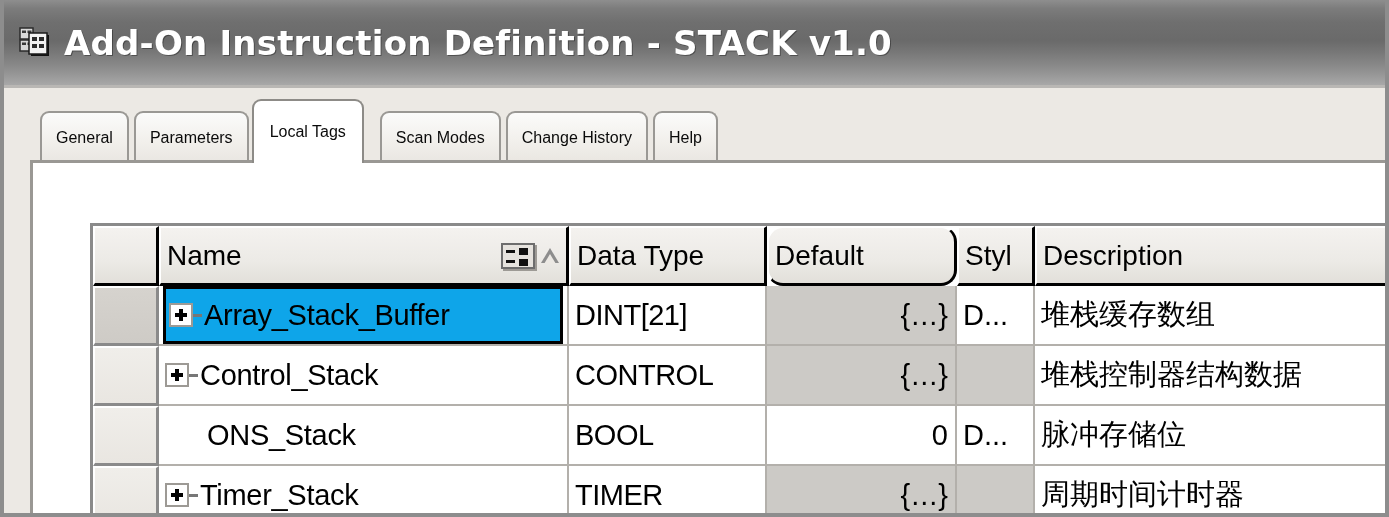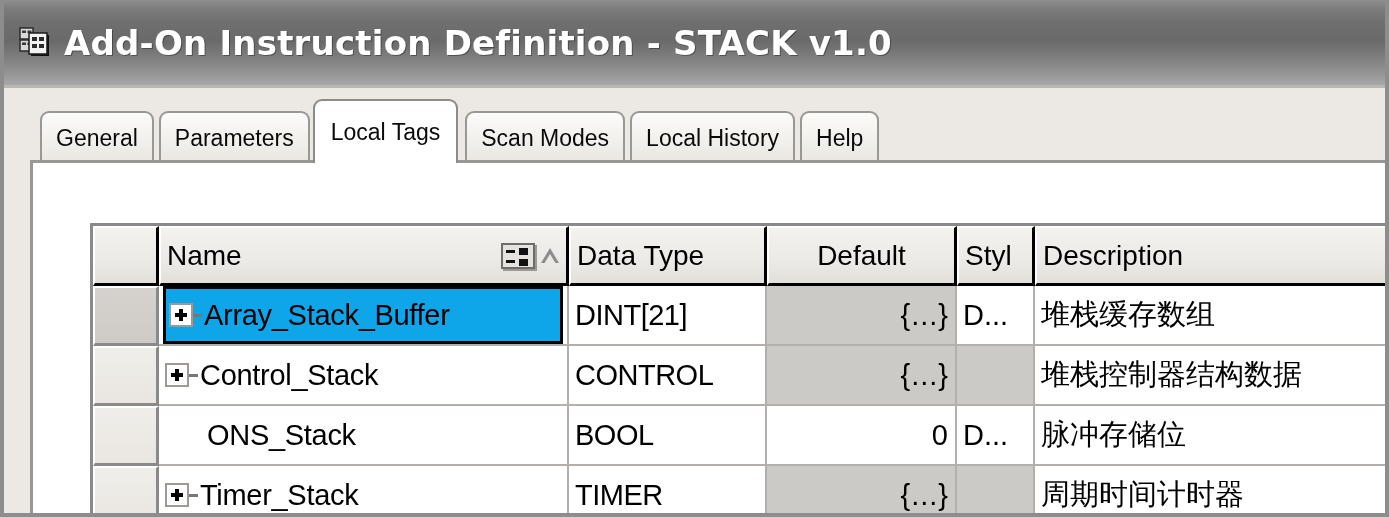--- a/index.html
+++ b/index.html
@@ -71,32 +71,32 @@
     height: 52px;
     margin-right: 5px;
     padding: 0 14px;
     background: linear-gradient(to bottom, #fbfbfa 0%, #f2f0ec 55%, #e9e6e1 100%);
     border: 2px solid #9a9894;
     border-bottom: none;
     border-radius: 9px 9px 0 0;
     display: flex;
     align-items: center;
     justify-content: flex-end;
-    font-size: 23px;
+    font-size: 16px;
     color: #0a0a0a;
     white-space: nowrap;
     box-sizing: border-box;
     font-family: "Liberation Sans", sans-serif;
   }
   .tab.active {
     height: 64px;
     background: #ffffff;
     border-color: #8d8b87;
     z-index: 5;
-    margin-left: -2px; margin-right: 7px;
+    margin-left: -2px; margin-right: 16px;
     padding: 0 16px;
   }
 
   
   #panel {
     position: absolute;
     left: 26px; top: 160px;
     width: 1363px; height: 357px;
     background: #ffffff;
     border-top: 3px solid #9a9894;
@@ -284,21 +284,21 @@
     <div class="tab">
         <span>Parameters</span>
       </div>
     <div class="tab active">
         <span>Local Tags</span>
       </div>
     <div class="tab">
         <span>Scan Modes</span>
       </div>
     <div class="tab">
-        <span>Local History</span>
+        <span>Change History</span>
       </div>
     <div class="tab">
         <span>Help</span>
       </div>
   </div>
 
   <div id="panel">
 
     <div id="grid">
 
@@ -312,21 +312,21 @@
                 <i class="l2"></i>
                 <i class="b1"></i>
                 <i class="b2"></i>
             </span>
             <span class="icon-sort"></span>
           </span>
         </div>
         <div class="cell c-type hdr-btn">
           <span>Data Type</span>
         </div>
-        <div class="cell c-def hdr-btn" style="justify-content:center;">
+        <div class="cell c-def hdr-btn" style="justify-content:flex-start;border-radius:16px;">
           <span>Default</span>
         </div>
         <div class="cell c-styl hdr-btn">
           <span>Styl</span>
         </div>
         <div class="cell c-desc hdr-btn">
           <span>Description</span>
         </div>
       </div>
 

